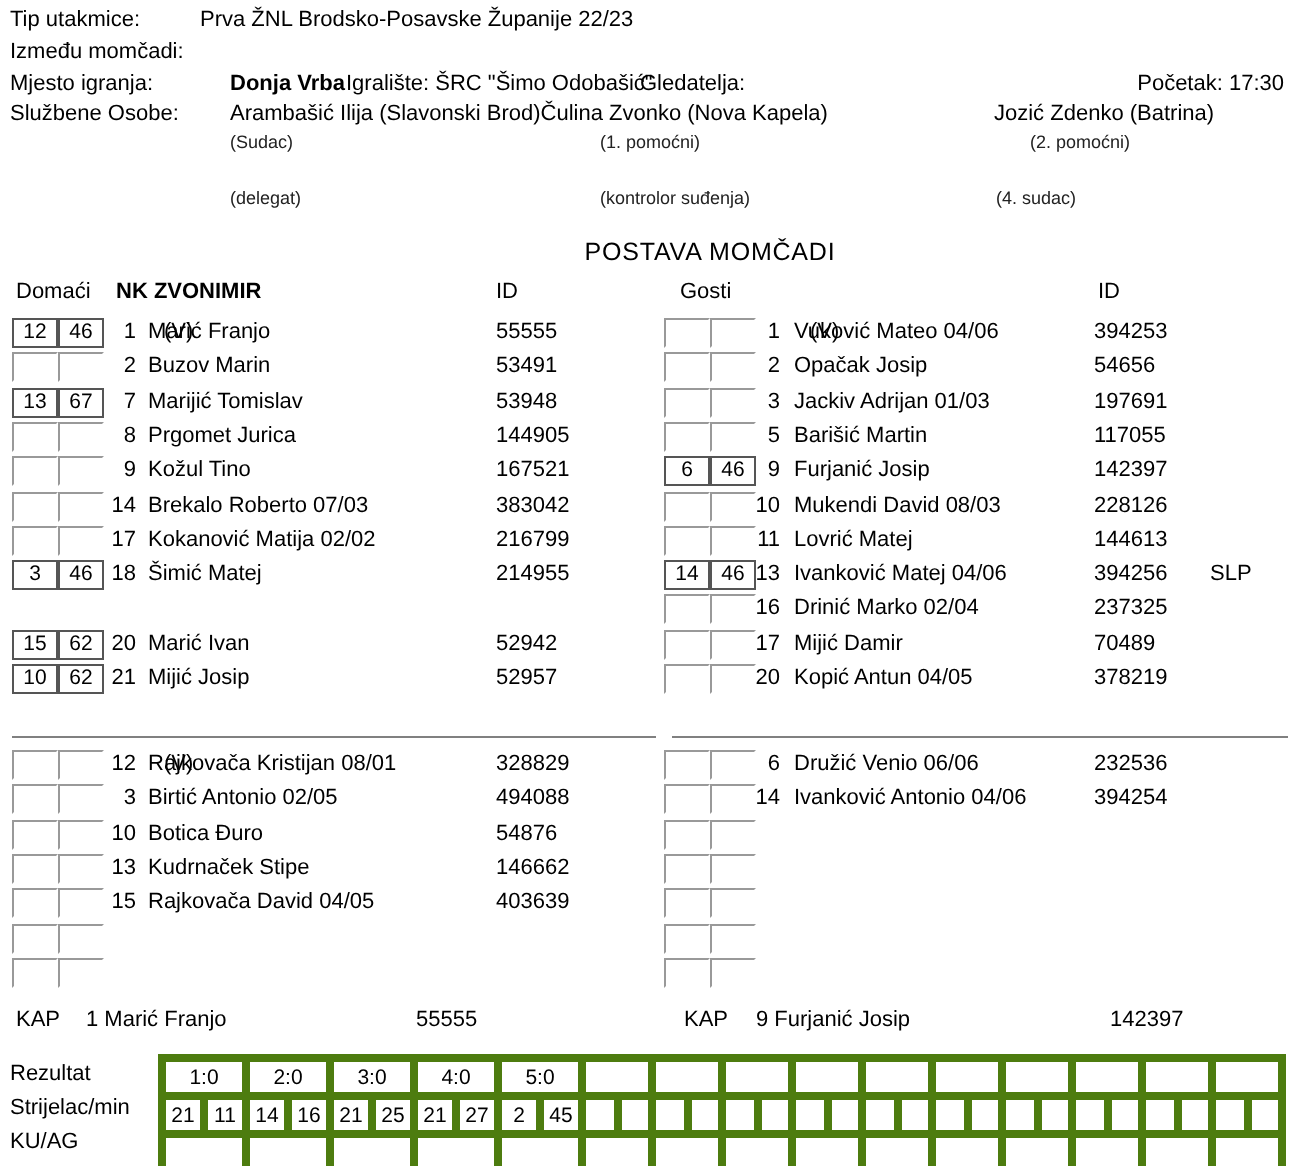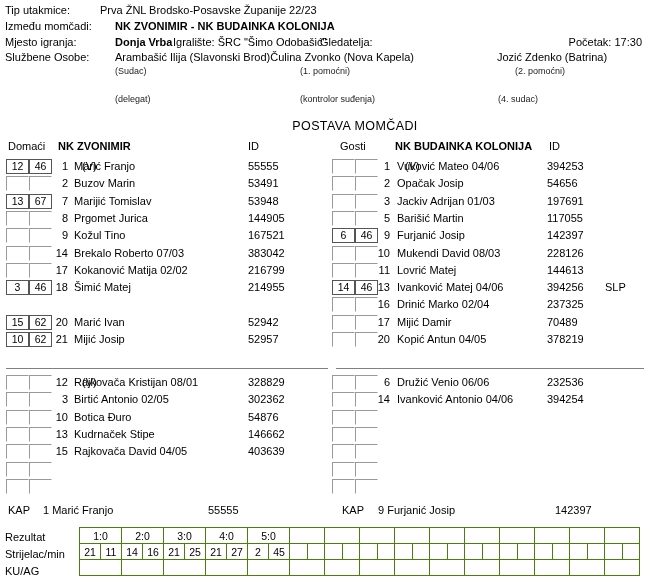--- a/index.html
+++ b/index.html
@@ -19,34 +19,33 @@
   .prow{position:absolute;left:0;width:100%;height:17px;line-height:17px;}
   .prow span{position:absolute;white-space:nowrap;}
   .bx{top:1px;width:21px;height:13px;border:1px solid #555;font-size:10.5px;
       line-height:13px;text-align:center;}
   .bx.empty{border-color:#999;border-right-color:transparent;border-bottom-color:transparent;}
   .num{text-align:right;}
   .cap{position:static !important;margin-left:8px;}
   .hr{position:absolute;height:0;border-top:1px solid #808080;}
   
   #score-table{position:absolute;left:79px;top:527px;border-collapse:collapse;table-layout:fixed;}
-  #score-table td{border:1px solid #4d7c0f;height:15px;padding:0;text-align:center;
+  #score-table td{border:4px solid #4d7c0f;height:15px;padding:0;text-align:center;
       font-size:10.5px;overflow:hidden;font-family:"Liberation Sans",sans-serif;}
   .stlabel{left:5px;line-height:17px;}
 </style>
 </head>
 <body>
 
 <div class="page">
 
   <span class="abs" style="left:5px;top:4px">Tip utakmice:</span>
   <span class="abs" style="left:100px;top:4px">Prva ŽNL Brodsko-Posavske Županije 22/23</span>
 
   <span class="abs" style="left:5px;top:20px">Između momčadi:</span>
-  <span class="abs b" style="left:115px;top:20px">NK ZVONIMIR - NK BUDAINKA KOLONIJA</span>
 
   <span class="abs" style="left:5px;top:36px">Mjesto igranja:</span>
   <span class="abs b" style="left:115px;top:36px">Donja Vrba</span>
   <span class="abs" style="left:173px;top:36px">Igralište: ŠRC "Šimo Odobašić"</span>
   <span class="abs" style="left:320px;top:36px">Gledatelja:</span>
   <span class="abs" style="right:4px;top:36px">Početak: 17:30</span>
 
   <span class="abs" style="left:5px;top:51px">Službene Osobe:</span>
   <span class="abs" style="left:115px;top:51px">Arambašić Ilija (Slavonski Brod)Čulina Zvonko (Nova Kapela)</span>
   <span class="abs" style="left:497px;top:51px">Jozić Zdenko (Batrina)</span>
@@ -59,21 +58,20 @@
   <span class="abs small" style="left:115px;top:94px">(delegat)</span>
   <span class="abs small" style="left:300px;top:94px">(kontrolor suđenja)</span>
   <span class="abs small" style="left:498px;top:94px">(4. sudac)</span>
 
   <div class="abs title" style="top:119px">POSTAVA MOMČADI</div>
 
   <span class="abs" style="left:8px;top:140px">Domaći</span>
   <span class="abs b" style="left:58px;top:140px">NK ZVONIMIR</span>
   <span class="abs" style="left:248px;top:140px">ID</span>
   <span class="abs" style="left:340px;top:140px">Gosti</span>
-  <span class="abs b" style="left:395px;top:140px">NK BUDAINKA KOLONIJA</span>
   <span class="abs" style="left:549px;top:140px">ID</span>
 
   <div class="roster" id="home-starters">
       <div class="prow" style="top: 0px;">
         <span class="bx" style="left: 6px;">12</span>
         <span class="bx" style="left: 29px;">46</span>
         <span class="num" style="left: 44px; width: 24px;">1</span>
         <span style="left: 74px;"><span>Marić Franjo</span><span class="cap">(V)</span></span>
         <span style="left: 248px;">55555</span>
       </div>
@@ -271,21 +269,21 @@
         <span style="left: 74px;"><span>Rajkovača Kristijan 08/01</span><span class="cap">(V)</span></span>
         <span style="left: 248px;">328829</span>
       </div>
       <div class="prow" style="top: 17px;">
         <span class="bx empty" style="left: 6px;"></span>
         <span class="bx empty" style="left: 29px;"></span>
         <span class="num" style="left: 44px; width: 24px;">3</span>
         <span style="left: 74px;">
           <span>Birtić Antonio 02/05</span>
         </span>
-        <span style="left: 248px;">302362</span>
+        <span style="left: 248px;">494088</span>
       </div>
       <div class="prow" style="top: 35px;">
         <span class="bx empty" style="left: 6px;"></span>
         <span class="bx empty" style="left: 29px;"></span>
         <span class="num" style="left: 44px; width: 24px;">10</span>
         <span style="left: 74px;">
           <span>Botica Đuro</span>
         </span>
         <span style="left: 248px;">54876</span>
       </div>

